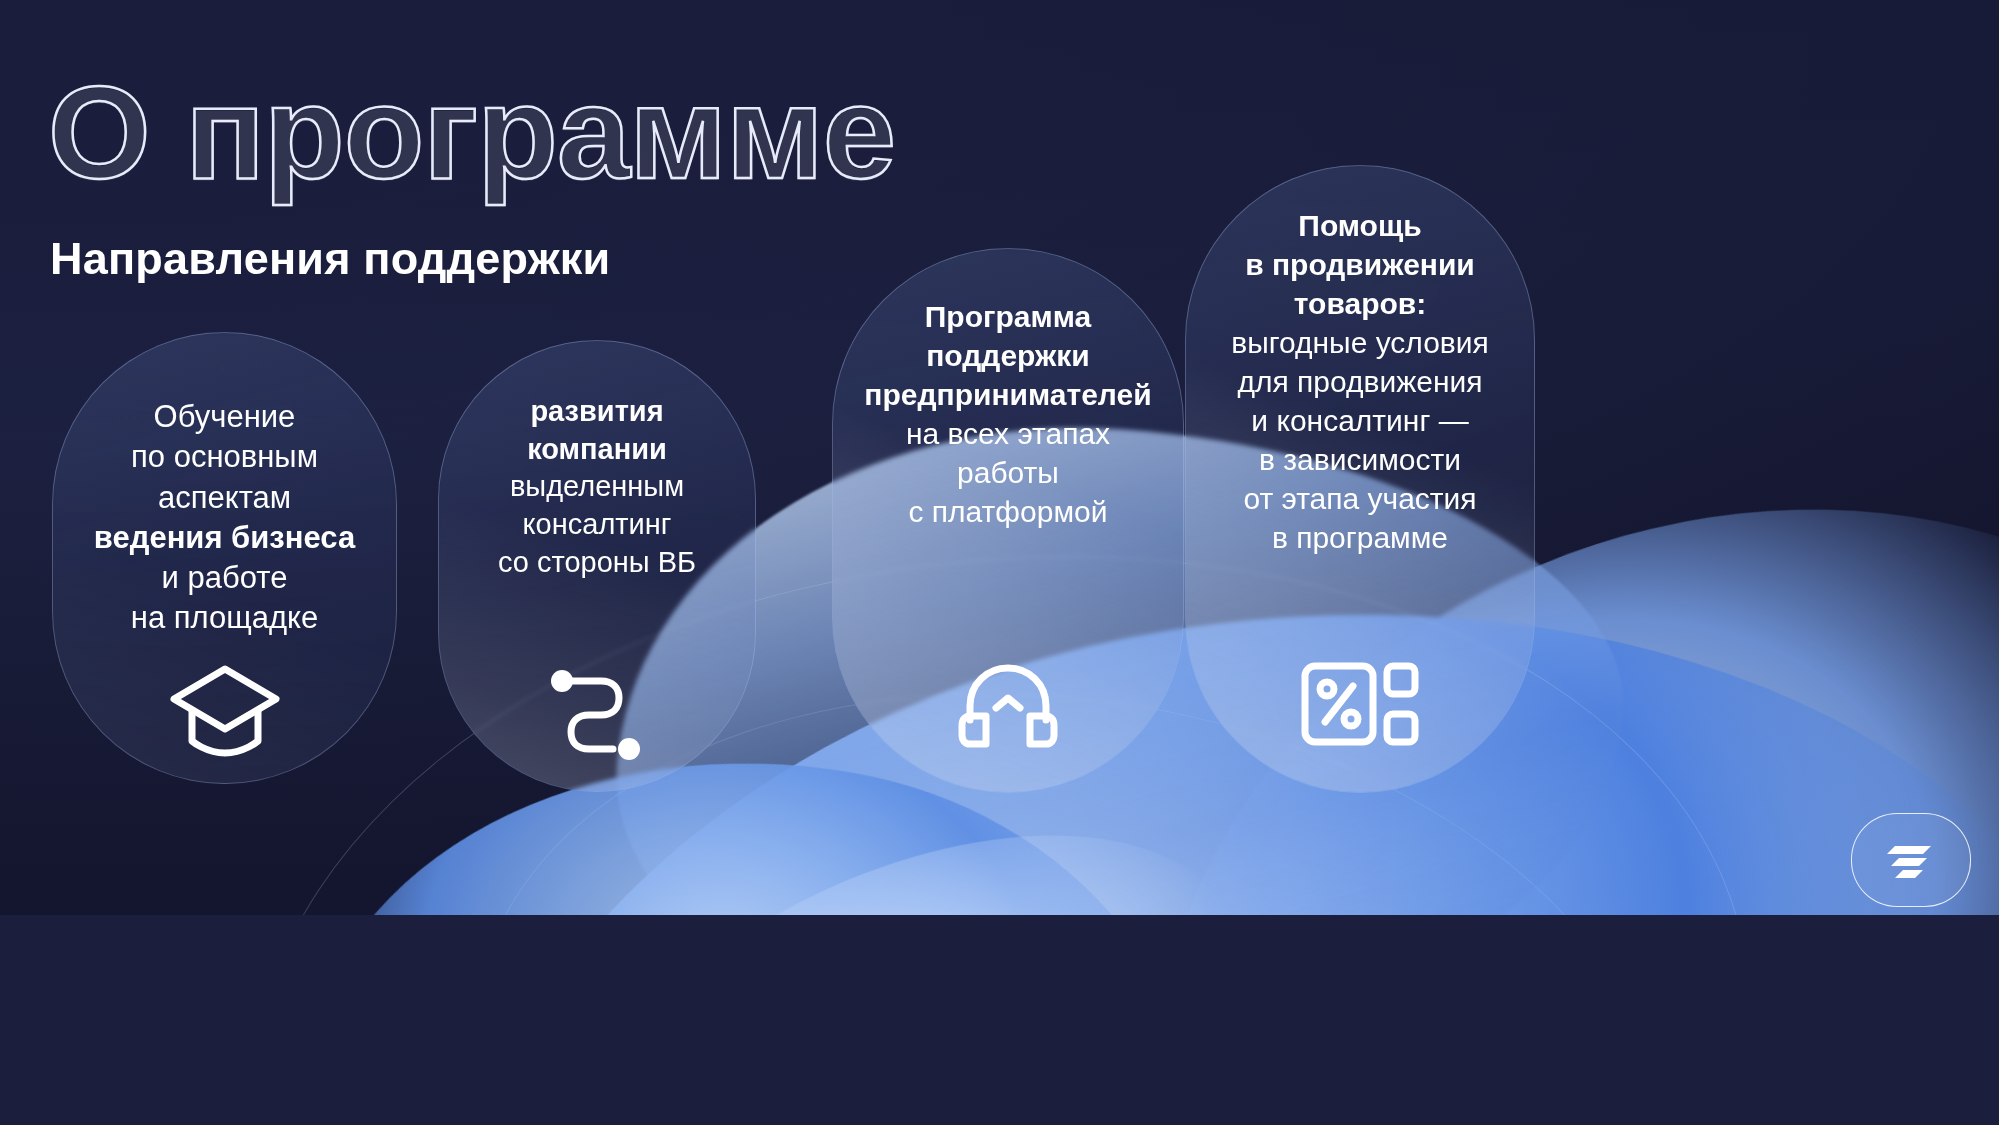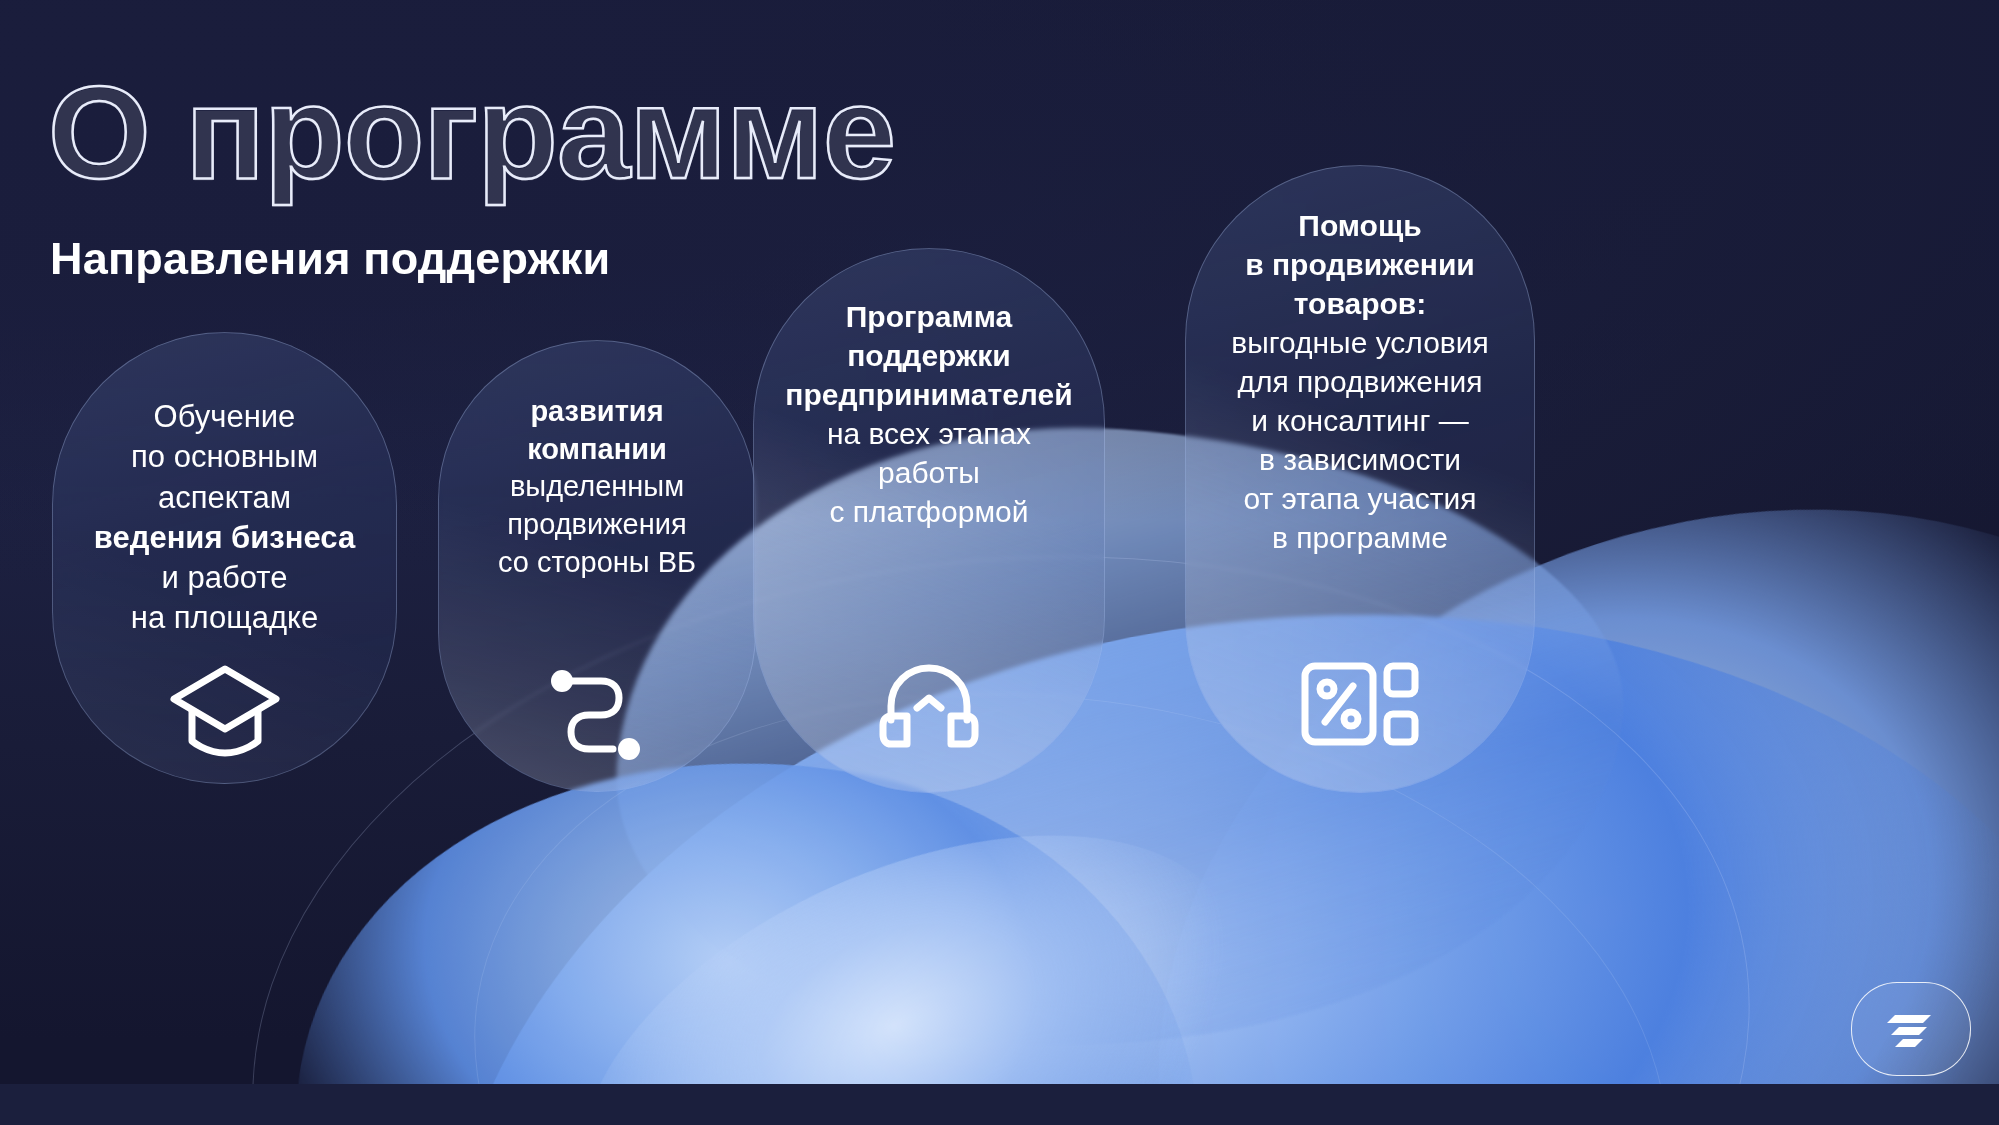--- a/index.html
+++ b/index.html
@@ -2,21 +2,21 @@
 <html lang="ru"><head>
 <meta charset="utf-8">
 <style>
   html,body{margin:0;padding:0;}
   body{
     width:1999px;height:1125px;overflow:hidden;
     font-family:"Liberation Sans","DejaVu Sans",sans-serif;
     background:#1b1f3d;
   }
   .slide{
-    position:relative;width:1999px;height:1084px;overflow:hidden;
+    position:relative;width:1999px;height:915px;overflow:hidden;
     background:
       radial-gradient(120% 90% at 8% 6%, #232749 0%, #1e2244 38%, #191c38 70%, #14162f 100%);
   }
   
   .bg-layer{position:absolute;inset:0;overflow:hidden;}
   .blue-blob{
     position:absolute;
     border-radius:50%;
     filter:blur(0px);
   }
@@ -117,21 +117,21 @@
   .card-icon svg{display:block;}
 
   #card1{left:52px;top:332px;width:345px;height:452px;}
   #card1 .card-text{padding-top:64px;}
   #card1 .card-icon{margin-bottom:22px;}
 
   #card2{left:438px;top:340px;width:318px;height:452px;}
   #card2 .card-text{padding-top:52px;font-size:29px;}
   #card2 .card-icon{margin-bottom:26px;}
 
-  #card3{left:753px;top:248px;width:352px;height:545px;}
+  #card3{left:832px;top:248px;width:352px;height:545px;}
   #card3 .card-text{padding-top:48px;font-size:30px;}
   #card3 .card-icon{margin-bottom:38px;}
 
   #card4{left:1185px;top:165px;width:350px;height:628px;}
   #card4 .card-text{padding-top:40px;font-size:30px;}
   #card4 .card-icon{margin-bottom:42px;}
 
   
   .card-sheen{
     position:absolute;inset:0;z-index:1;pointer-events:none;
@@ -185,21 +185,21 @@
       </svg>
     </div>
   </div>
 
   <div class="card" id="card2">
     <div class="card-sheen"></div>
     <div class="card-text">
       <div style="font-weight:700">развития</div>
       <div style="font-weight:700">компании</div>
       <div>выделенным</div>
-      <div>продвижения</div>
+      <div>консалтинг</div>
       <div>со стороны ВБ</div>
     </div>
     <div class="card-icon">
       <svg width="104" height="104" viewBox="0 0 104 104" fill="none" stroke="#ffffff" stroke-width="7" stroke-linecap="round" stroke-linejoin="round">
         <path d="M17 20 H56 C68 20 74 27 74 37 C74 47 68 54 56 54 H44 C32 54 26 61 26 71 C26 81 32 88 44 88 H68"></path>
         <circle cx="17" cy="20" r="11" fill="#ffffff" stroke="none"></circle>
         <circle cx="84" cy="88" r="11" fill="#ffffff" stroke="none"></circle>
       </svg>
     </div>
   </div>

